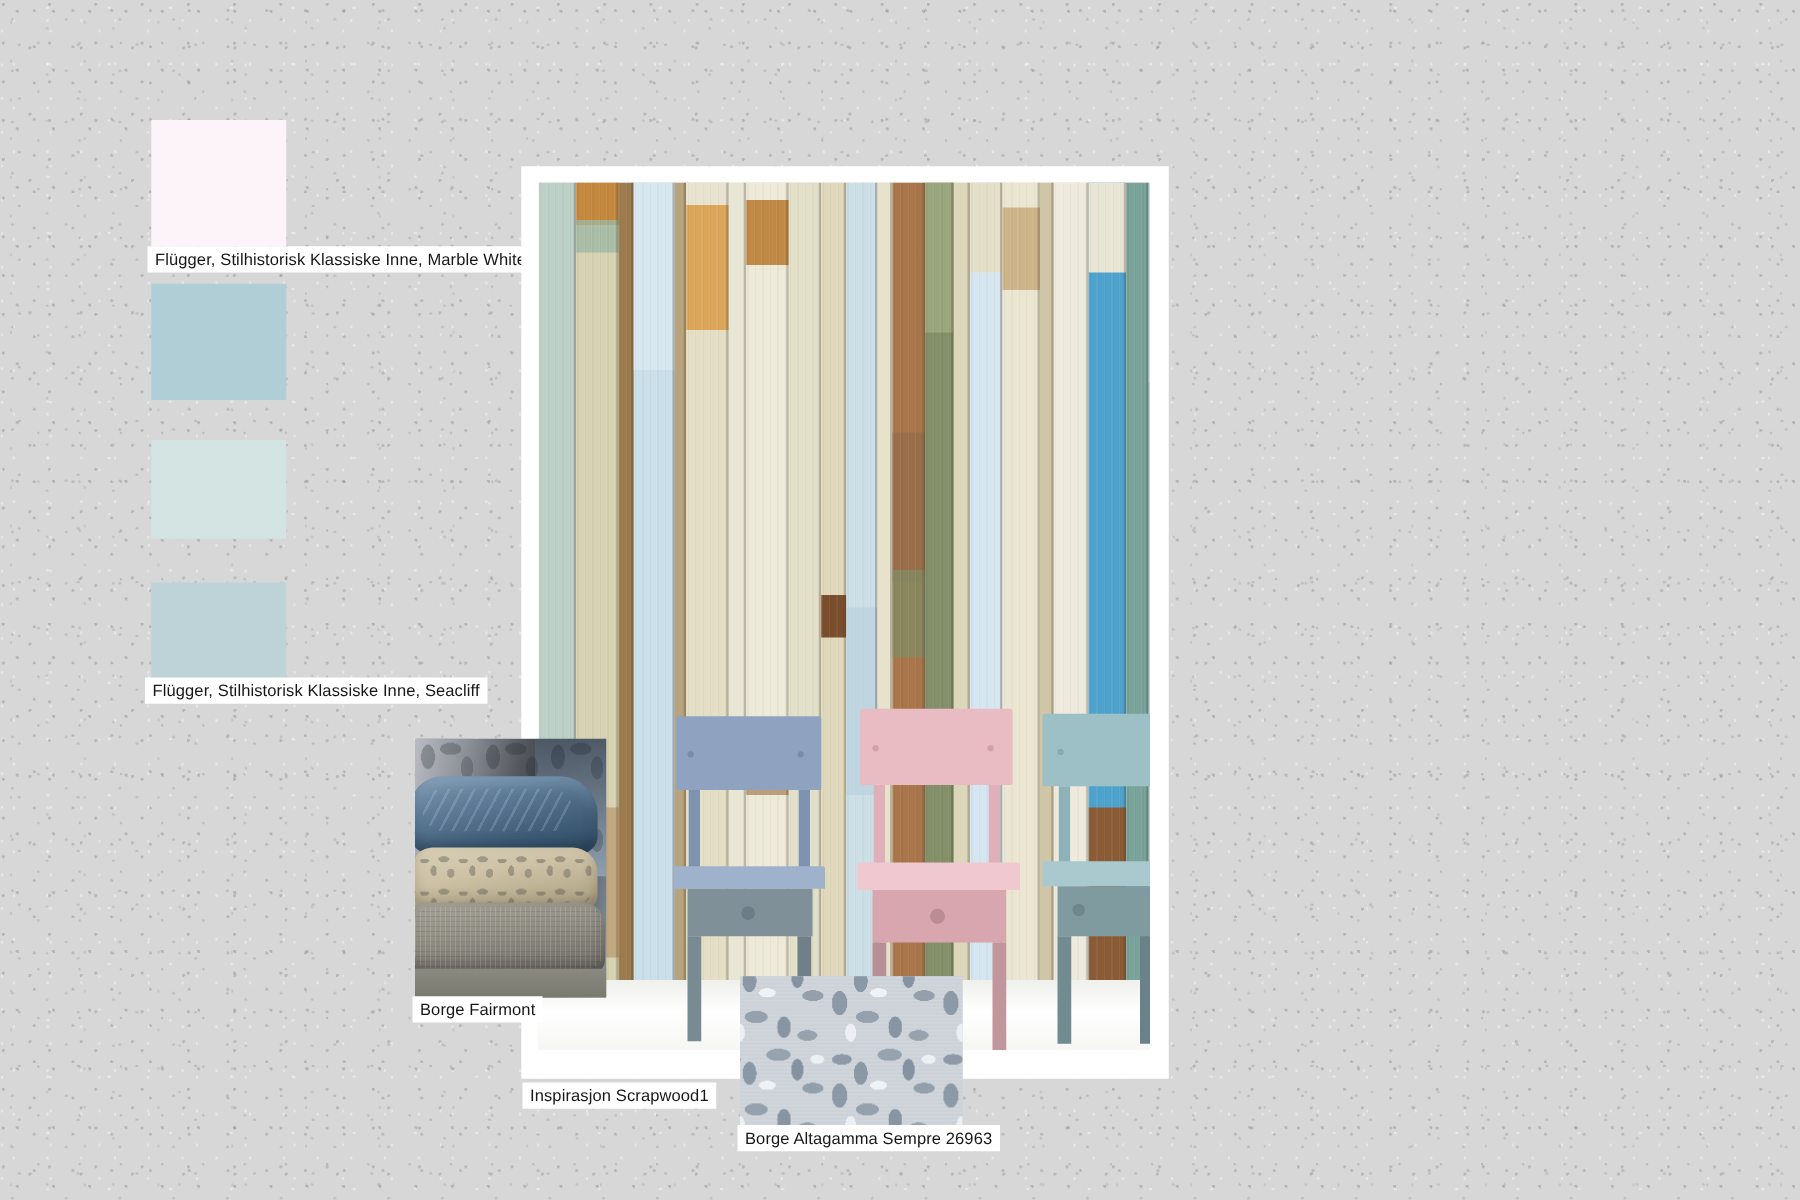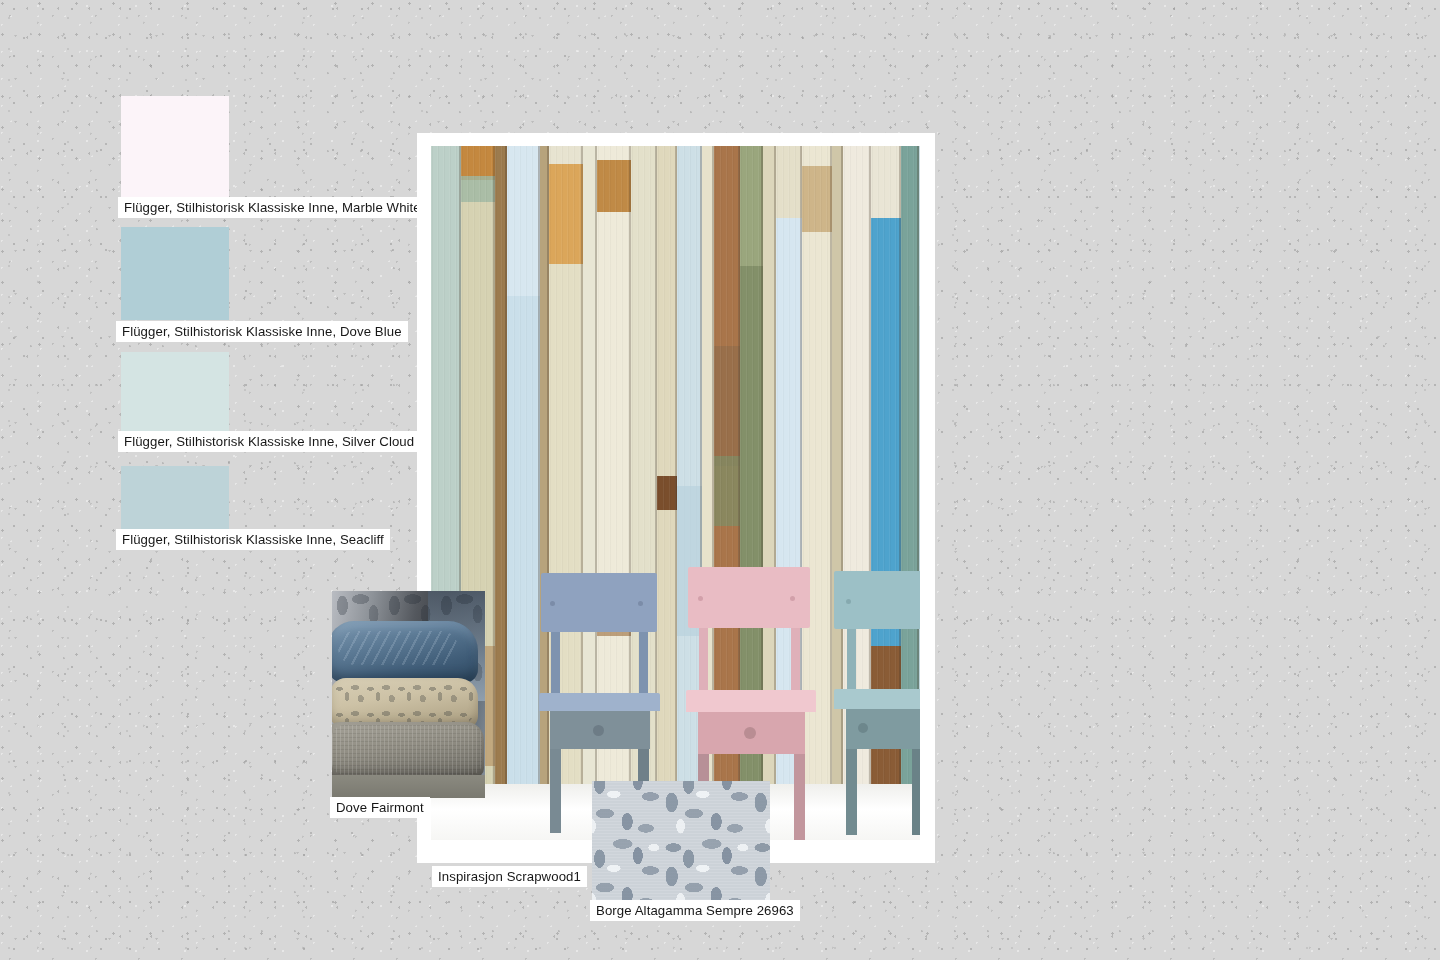--- a/index.html
+++ b/index.html
@@ -206,31 +206,29 @@
 
 
   <div class="swatch" style="left:121px; top:96px; height:101px;">
     <div style="width:108px;height:101px;background:#fcf4f9;"></div>
   </div>
   <div class="caption" style="left:118px; top:197px;">Flügger, Stilhistorisk Klassiske Inne, Marble White</div>
 
   <div class="swatch" style="left:121px; top:227px; height:93px;">
     <div style="width:108px;height:93px;background:#b0ced6;"></div>
   </div>
-  <div class="caption" style="left:116px; top:321px;">Flügger, Stilhistorisk Klassiske Inne, Dove Blue</div>
 
   <div class="swatch" style="left:121px; top:352px; height:79px;">
     <div style="width:108px;height:79px;background:#d4e4e3;"></div>
   </div>
-  <div class="caption" style="left:118px; top:431px;">Flügger, Stilhistorisk Klassiske Inne, Silver Cloud</div>
 
   <div class="swatch" style="left:121px; top:466px; height:77px;">
     <div style="width:108px;height:77px;background:#bdd3d8;"></div>
   </div>
-  <div class="caption" style="left:116px; top:529px;">Flügger, Stilhistorisk Klassiske Inne, Seacliff</div>
+  <div class="caption" style="left:116px; top:542px;">Flügger, Stilhistorisk Klassiske Inne, Seacliff</div>
 
   <div id="hero-frame">
     <div id="hero-photo">
 
       <div class="wall">
         <div class="plank" style="width:30px;background:#bcd0c8;">
             <div class="grain"></div>
           </div>
 
         <div class="plank" style="width:34px;background:#d6d2b2;">
@@ -404,22 +402,22 @@
          background:linear-gradient(172deg,#a5a298 0%,#908d83 45%,#76746c 85%,#66645d 100%);
          box-shadow:inset 0 -6px 10px rgba(50,48,44,.4);"></div>
     <div class="pz" style="left:0;top:134px;width:150px;height:50px;opacity:.30;border-radius:12px;
          background-image:
            repeating-linear-gradient(to right, rgba(255,255,255,.45) 0 1px, transparent 1px 4px),
            repeating-linear-gradient(to bottom, rgba(0,0,0,.25) 0 1px, transparent 1px 4px);"></div>
 
     <div class="pz" style="left:0;top:184px;width:100%;height:23px;
          background:linear-gradient(to bottom,#8b8a80,#7a7970);"></div>
   </div>
-  <div class="caption" style="left:330px; top:797px;">Dove Fairmont</div>
-
-  <div class="caption" style="left:418px; top:866px;margin-left:14px;">Inspirasjon Scrapwood1</div>
+  <div class="caption" style="left:330px; top:797px;">Borge Fairmont</div>
+
+  <div class="caption" style="left:418px; top:866px;">Inspirasjon Scrapwood1</div>
 
   <div id="wallpaper-photo">
     <div class="damask"></div>
   </div>
   <div class="caption" style="left:590px; top:900px;">Borge Altagamma Sempre 26963</div>
 
 </div>
 
 </body></html>

